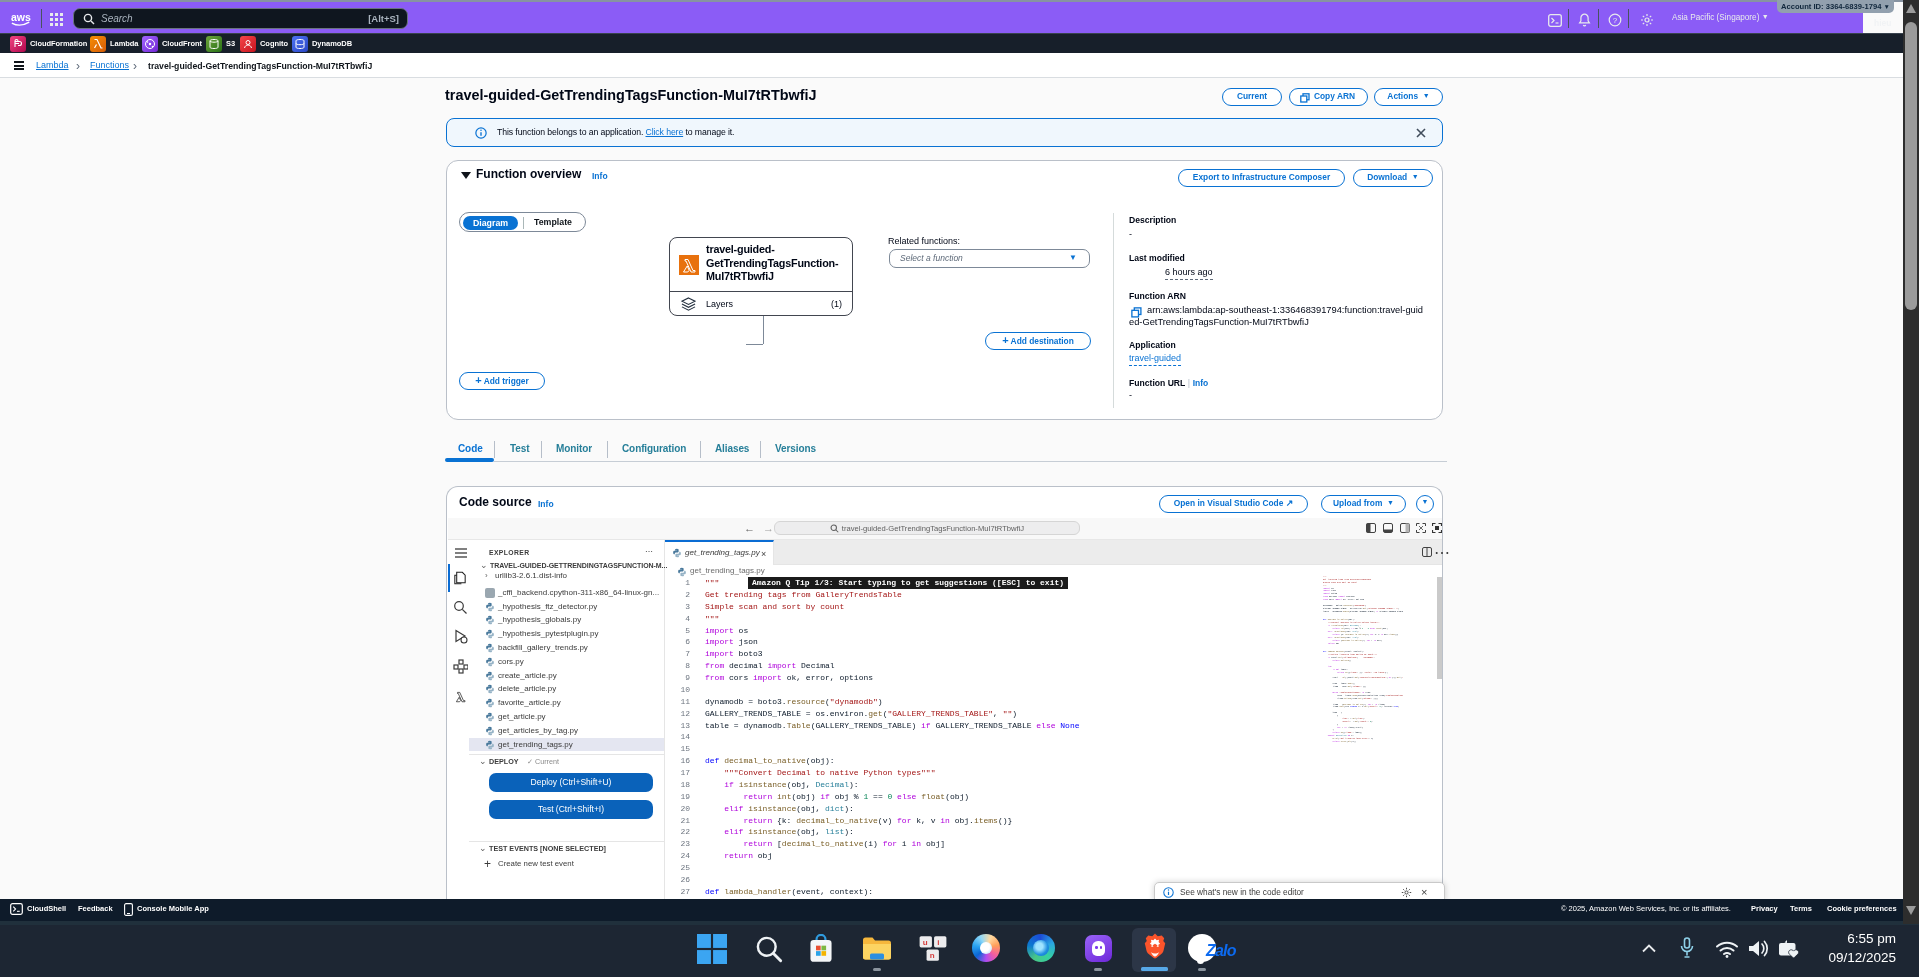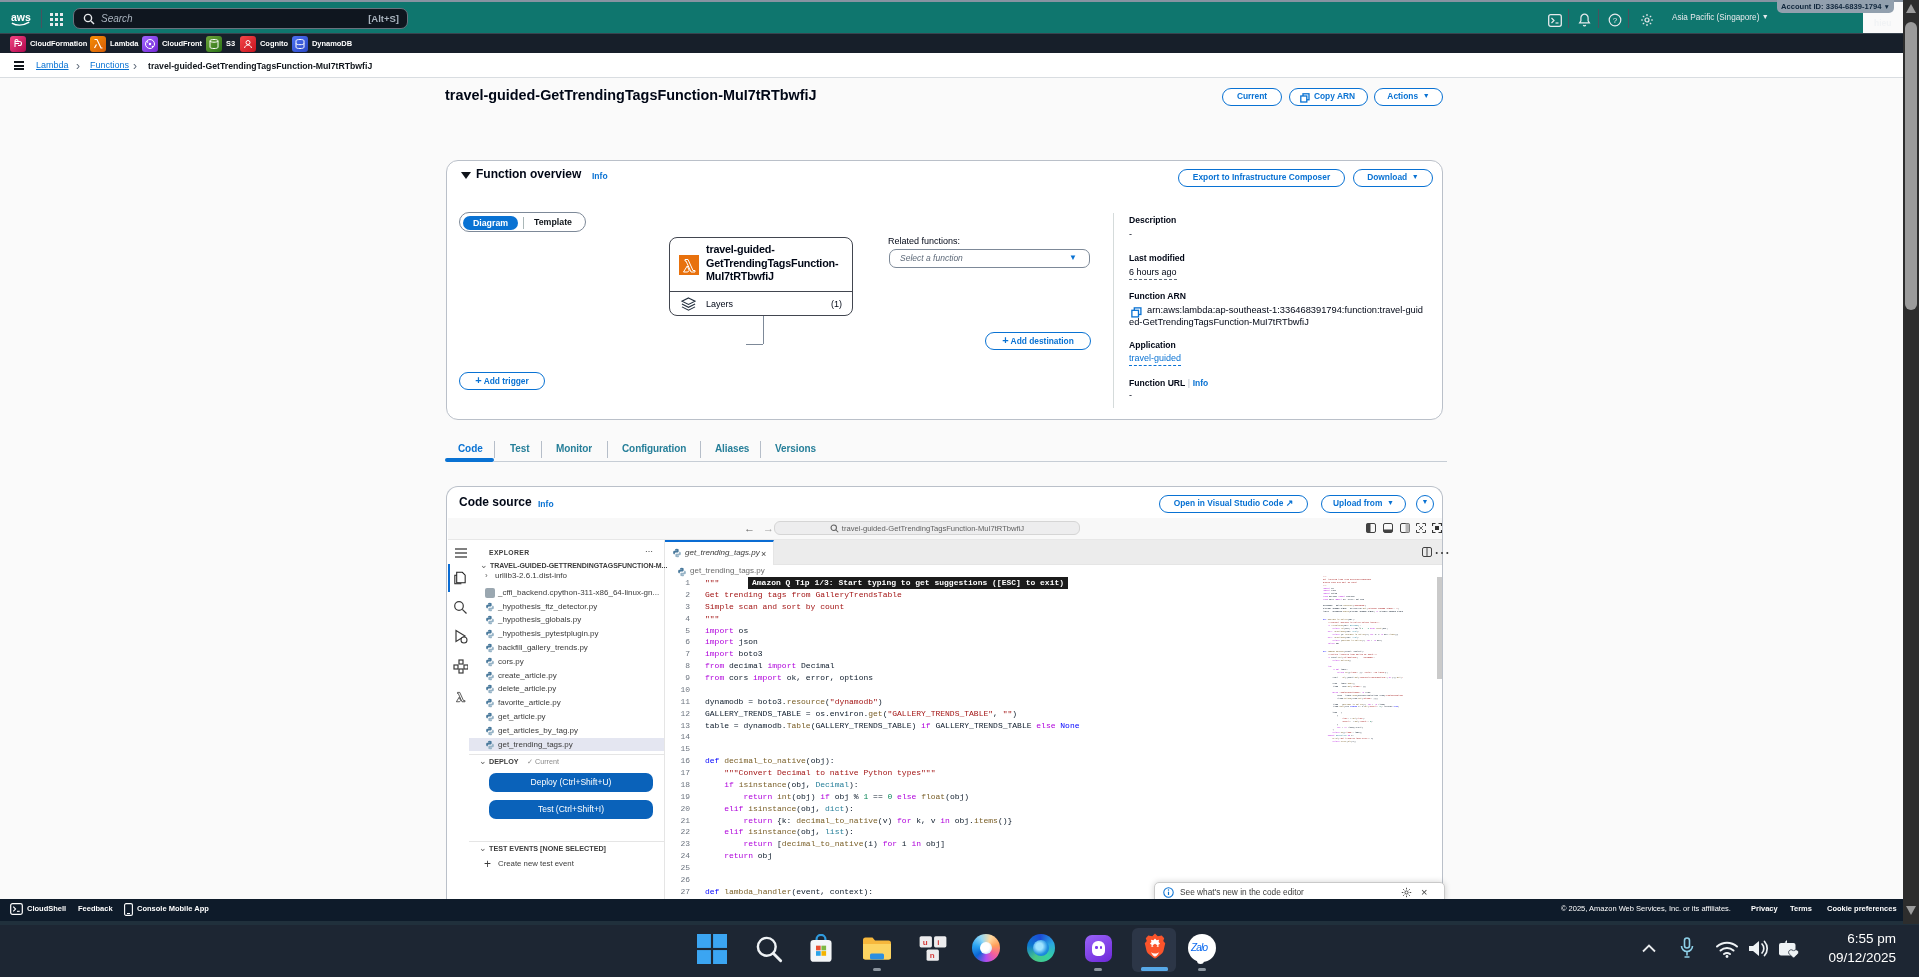--- a/index.html
+++ b/index.html
@@ -4,21 +4,21 @@
 <style>
 * { margin:0; padding:0; box-sizing:border-box; }
 html,body { width:1919px; height:977px; overflow:hidden; }
 body { font-family:"Liberation Sans", sans-serif; }
 #page { position:relative; width:1919px; height:977px; background:#fafafa; overflow:hidden; }
 
 
 .topstrip { position:absolute; left:0; top:0; width:1919px; height:2px; background:#8793a1; }
 
 
-.awsnav { position:absolute; left:0; top:2px; width:1863px; height:31px; background:#0f766e; }
+.awsnav { position:absolute; left:0; top:2px; width:1863px; height:31px; background:#8b5cf6; }
 .awsnav .sep { position:absolute; top:7px; width:1px; height:19px; background:#48535f; }
 .searchbox { position:absolute; left:73px; top:6px; width:335px; height:21px; background:#0f161f; border:1px solid #69737f; border-radius:7px; color:#95a0ad; font-size:10px; }
 .searchbox .ph { position:absolute; left:27px; top:4px; color:#aab4bf; font-style:italic;}
 .searchbox .kbd { position:absolute; right:8px; top:4px; color:#aab4bf; font-weight:bold; font-size:9.5px;padding-left:40px;}
 .navicon { position:absolute; }
 .regiontxt { position:absolute; left:1672px; top:11px; color:#e8eaed; font-size:8.2px; }
 .hieu { position:absolute; left:1874px; top:16px; color:#f1f3f5; font-size:8.5px; font-weight:bold; }
 .acct { position:absolute; left:1777px; top:0; width:117px; height:13px; background:#92a0ae; border-radius:0 0 5px 5px; color:#10263c; font-size:7.6px; font-weight:bold; text-align:center; line-height:13px; z-index:5; }
 
 
@@ -224,20 +224,31 @@
 
   <div class="content">
     <h1 class="fn">travel-guided-GetTrendingTagsFunction-MuI7tRTbwfiJ</h1>
     <div class="pbtn" style="left:1222px; top:10px; width:60px;">Current</div>
     <div class="pbtn" style="left:1289px; top:10px; width:79px;"><svg style="position:absolute;left:10px;top:3.5px;" width="10" height="10" viewBox="0 0 10 10">
           <rect x="3" y="0.8" width="6" height="6" fill="none" stroke="#0972d3" stroke-width="1.3"></rect>
           <rect x="0.8" y="3" width="6" height="6" fill="#fff" stroke="#0972d3" stroke-width="1.3"></rect>
         </svg><span style="margin-left:12px;">Copy ARN</span></div>
     <div class="pbtn" style="left:1374px; top:10px; width:69px;">Actions &nbsp;<span style="font-size:7px; position:relative; top:-1px;">▼</span></div>
 
+    <div class="banner">
+      <svg style="position:absolute;left:28px;top:8px;" width="12" height="12" viewBox="0 0 14 14">
+          <circle cx="7" cy="7" r="6" fill="none" stroke="#0972d3" stroke-width="1.4"></circle>
+          <line x1="7" y1="6" x2="7" y2="10.2" stroke="#0972d3" stroke-width="1.6"></line>
+          <circle cx="7" cy="3.8" r="0.9" fill="#0972d3"></circle>
+        </svg>
+      <span style="position:absolute; left:50px; top:8px;">This function belongs to an application. <a style="color:#0972d3; text-decoration:underline;">Click here</a> to manage it.</span>
+      <svg class="bx" viewBox="0 0 12 12">
+          <path d="M2 2l8 8M10 2l-8 8" stroke="#414d5c" stroke-width="1.6"></path>
+        </svg>
+    </div>
 
     <div class="card" id="overview">
       <div style="position:absolute; left:14px; top:11px;" class="fo-tri"></div>
       <b style="position:absolute; left:29px; top:6px; font-size:12px; color:#000716;">Function overview</b>
       <a style="position:absolute; left:145px; top:10px; font-size:8.5px; font-weight:bold; color:#0972d3;">Info</a>
       <div class="pbtn" style="left:731px; top:8px; width:167px;">Export to Infrastructure Composer</div>
       <div class="pbtn" style="left:906px; top:8px; width:80px;">Download &nbsp;<span style="font-size:7px; position:relative; top:-1px;">▼</span></div>
       <div class="seg">
           <div class="on">Diagram</div>
           <div class="bar"></div>
@@ -267,21 +278,21 @@
 
       <div style="position:absolute; left:441px; top:75px; font-size:9px; color:#000716;">Related functions:</div>
       <div style="position:absolute; left:442px; top:88px; width:201px; height:19px; border:1px solid #7d8998; border-radius:7px; background:#fff;">
         <span style="position:absolute; left:10px; top:3px; font-size:8.5px; font-style:italic; color:#5f6b7a;">Select a function</span>
         <span style="position:absolute; right:12px; top:3px; font-size:8px; color:#0972d3;">▼</span>
       </div>
       <div class="pbtn" style="left:538px; top:171px; width:106px;"><span style="font-size:11px; font-weight:bold;">+</span> Add destination</div>
 
       <div class="vdivider"></div>
       <div class="fo-r" style="top:54px;"><b>Description</b><br><span style="line-height:19px;">-</span></div>
-      <div class="fo-r" style="top:92px;"><b>Last modified</b><br><span style="border-bottom:1px dashed #5f6b7a; line-height:14px; display:inline-block; margin-top:2px;">6 hours ago</span></div>
+      <div class="fo-r" style="top:92px;"><b>Last modified</b><br><span style="border-bottom:1px dashed #5f6b7a; line-height:14px; display:inline-block; margin-top:2px;margin-left:36px;">6 hours ago</span></div>
       <div class="fo-r" style="top:130px;"><b>Function ARN</b>
         <svg style="position:absolute; left:2px; top:16px;" width="11" height="11" viewBox="0 0 10 10">
             <rect x="3" y="0.8" width="6" height="6" fill="none" stroke="#0972d3" stroke-width="1.2"></rect>
             <rect x="0.8" y="3" width="6" height="6" fill="#fff" stroke="#0972d3" stroke-width="1.2"></rect>
           </svg>
         <span style="position:absolute; left:0px; top:14px; width:312px; line-height:11.5px; font-size:9.3px;"><span style="margin-left:18px;"></span>arn:aws:lambda:ap-southeast-1:336468391794:function:travel-guid<br>ed-GetTrendingTagsFunction-MuI7tRTbwfiJ</span>
       </div>
       <div class="fo-r" style="top:179px;"><b>Application</b><br><a style="color:#0972d3; border-bottom:1px dashed #0972d3; line-height:13px; display:inline-block; margin-top:2px;">travel-guided</a></div>
       <div class="fo-r" style="top:217px;"><b>Function URL</b><span style="color:#b6bec9;"> | </span><a style="color:#0972d3; font-size:8.5px; font-weight:bold;">Info</a><br><span style="line-height:15px;">-</span></div>
     </div>
@@ -716,21 +727,21 @@
         <div style="position:absolute; left:14.5px; top:11px; width:2.5px; height:2.5px; background:#7c3aed; border-radius:50%;"></div>
       </div>
     <div style="position:absolute; left:1132px; top:3px; width:44px; height:44px; background:#2c3647; border-radius:6px;"></div>
     <svg class="tico" style="left:1140px; top:7px;" width="29" height="32" viewBox="0 0 29 32">
         <path d="M14.5 1.5l2.9 3.1 4.3-1 2.6 3.1-1 2.9 2.1 2.4-1.6 6.9c-.5 2.2-1.1 3.4-2.6 4.6l-5.3 4.3c-.8.6-2 .6-2.8 0l-5.3-4.3c-1.5-1.2-2.1-2.4-2.6-4.6l-1.6-6.9 2.1-2.4-1-2.9 2.6-3.1 4.3 1z" fill="#fb542b"></path>
         <path d="M14.5 7l1.7 1.9 2.6-.6-.5 2.4 1.6 1.7-1.8 1.2.2 2.5-2.2-.7-1.6 1.8-1.6-1.8-2.2.7.2-2.5-1.8-1.2 1.6-1.7-.5-2.4 2.6.6z" fill="#fff"></path>
         <path d="M14.5 12.5l-2.6 1.5 2.6 4.8 2.6-4.8z" fill="#fb542b"></path>
         <path d="M10 21.5c1.5 1 2.9 1.5 4.5 1.5s3-.5 4.5-1.5l-2.2 3.2c-.7 1-2 1.5-2.3 1.5s-1.6-.5-2.3-1.5z" fill="#fff" opacity="0.95"></path>
       </svg>
     <div class="tico" style="left:1188px; width:28px; height:28px; border-radius:50%; background:#fff;">
-        <span style="position:absolute; left:3px; top:7.5px; font-size:10px; font-weight:normal; font-style:italic; color:#0c6af0; letter-spacing:-0.8px;">Zalo</span>
+        <span style="position:absolute; left:18px; top:7.5px; font-size:16px; font-weight:bold; font-style:italic; color:#0c6af0; letter-spacing:-0.8px;">Zalo</span>
         <div style="position:absolute; left:9px; top:25.5px; width:7px; height:4px; background:#fff; border-radius:0 0 4px 4px;"></div>
       </div>
     <div class="tind" style="left:873px;"></div>
     <div class="tind" style="left:1094px;"></div>
     <div class="tind" style="left:1198px;"></div>
     <div class="tind" style="left:1141px; width:27px; background:#57a8e8; top:42px; height:4px;"></div>
     <svg style="position:absolute; left:1642px; top:19px;" width="14" height="9" viewBox="0 0 14 9">
         <path d="M1 7.5L7 1.5l6 6" fill="none" stroke="#e8eaed" stroke-width="1.8"></path>
       </svg>
     <svg style="position:absolute; left:1680px; top:12px;" width="14" height="22" viewBox="0 0 14 22">

